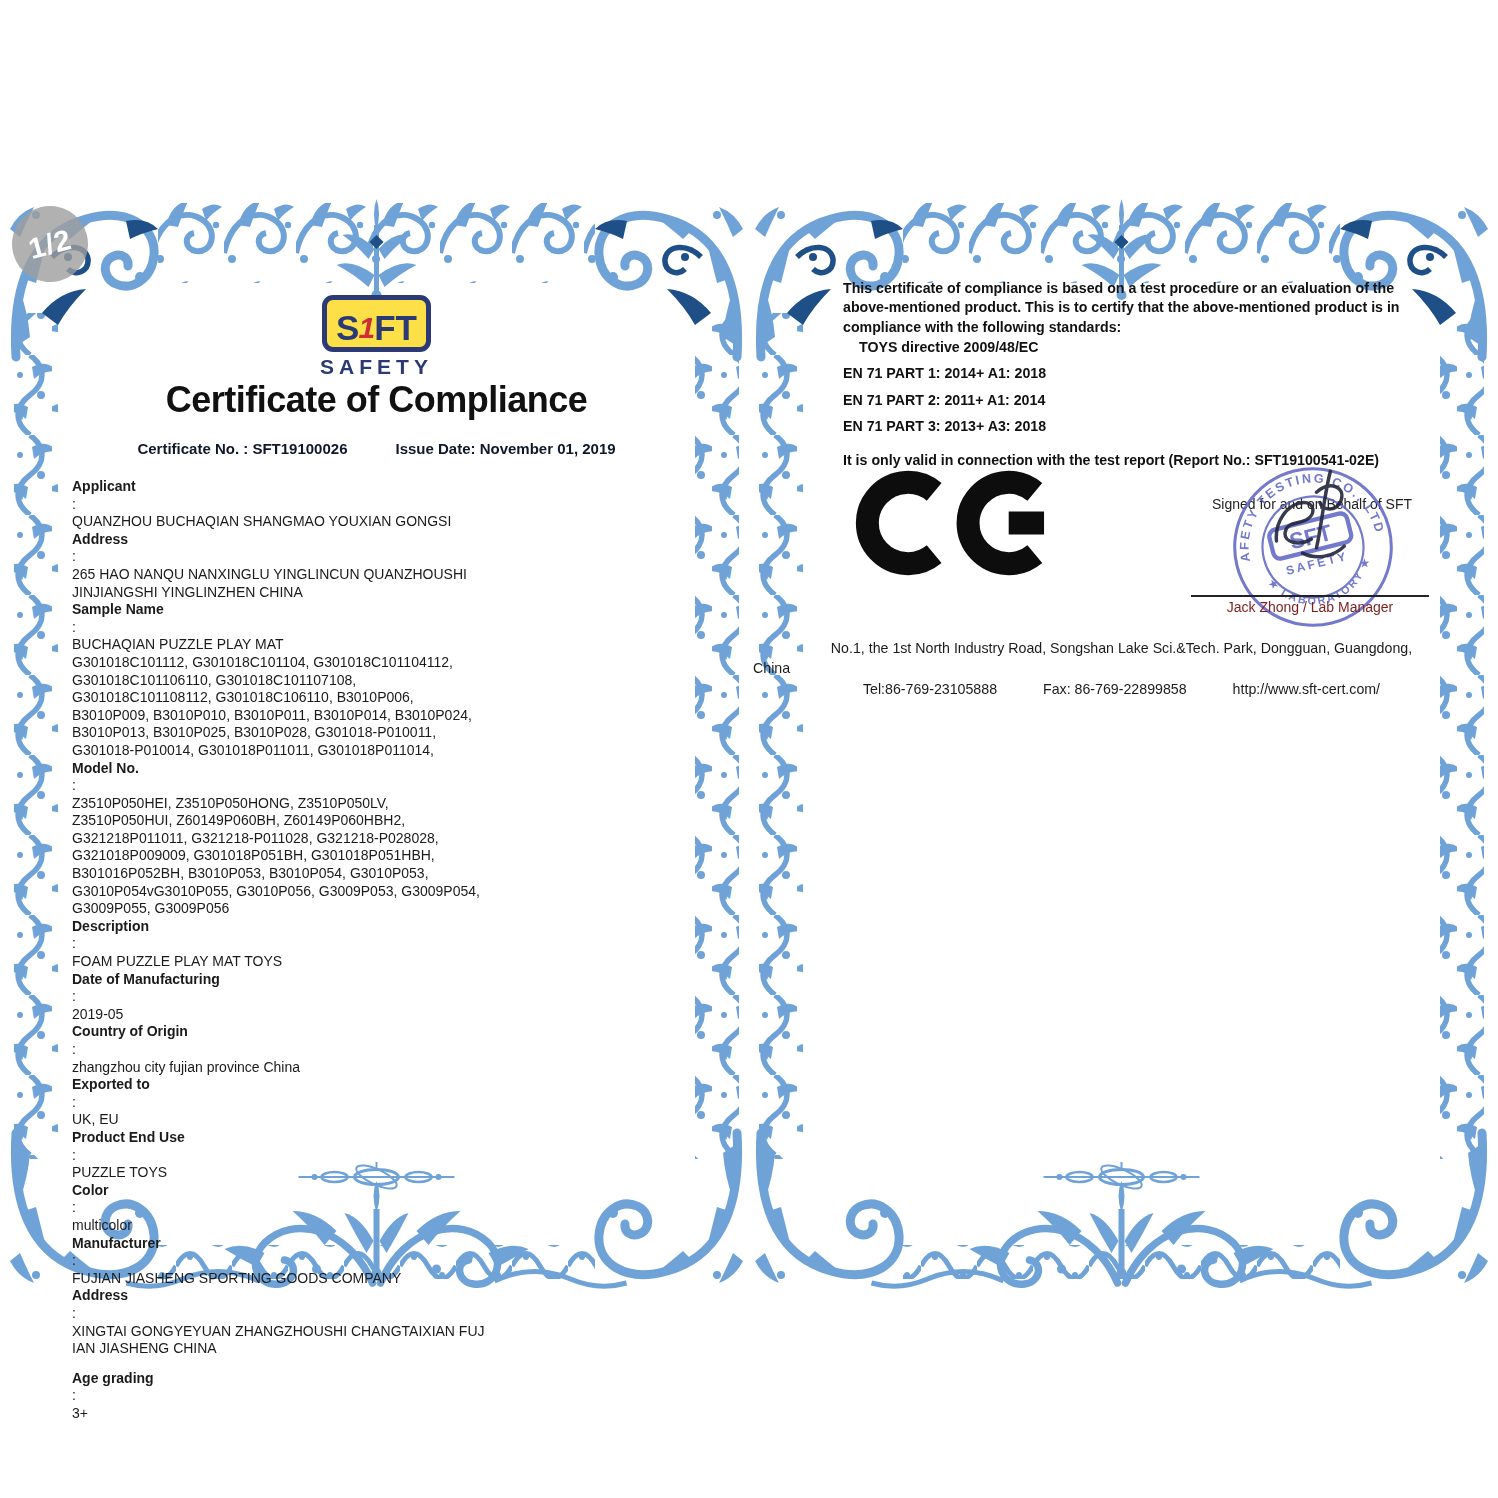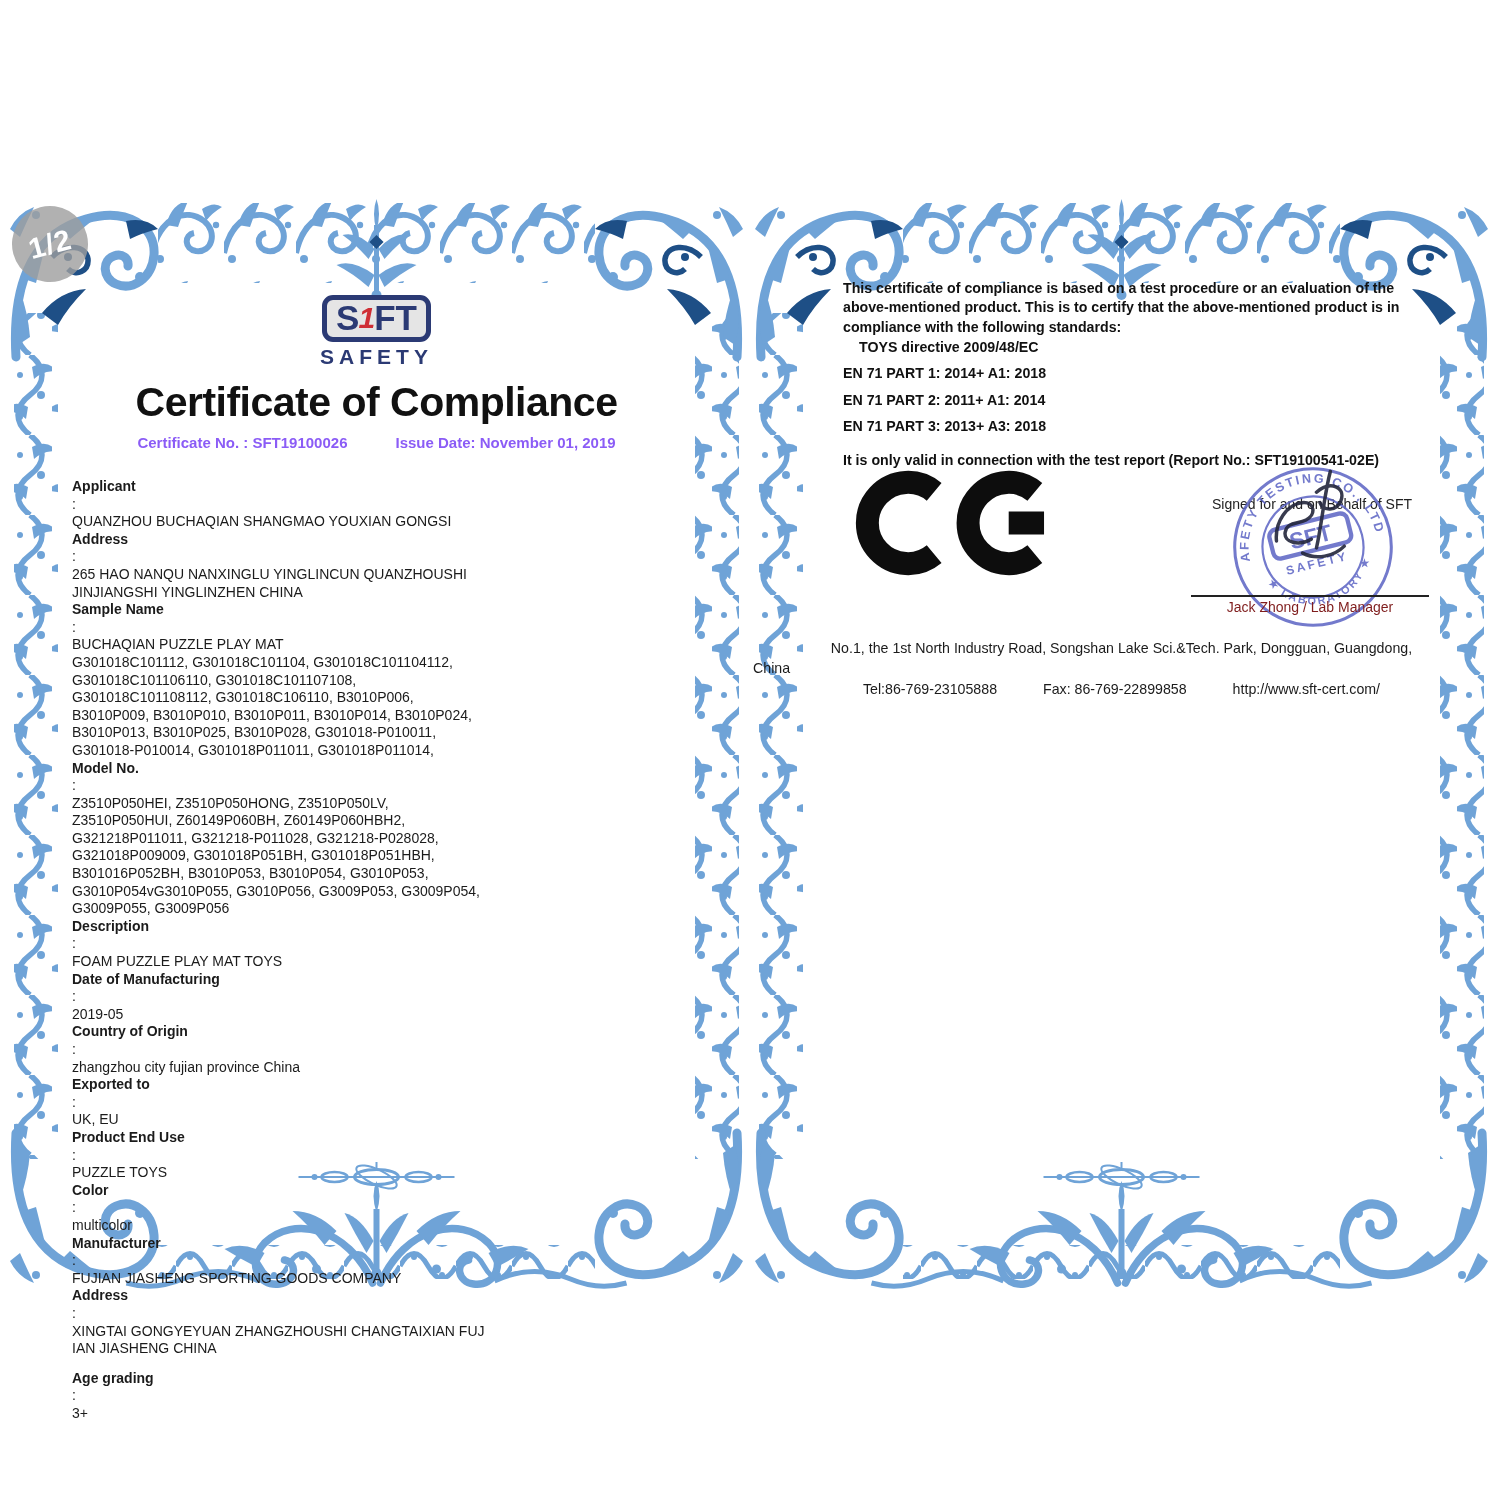--- a/index.html
+++ b/index.html
@@ -17,33 +17,33 @@
     border-radius:50%; background:rgba(158,158,158,0.8);
     display:flex; align-items:center; justify-content:center;
     color:#fff; font-size:29px; font-weight:bold; transform:rotate(-15deg);
     z-index:6; letter-spacing:1px;
   }
 
   
   .logo-block { position:absolute; left:0; width:100%; top:100px; text-align:center; }
   .logo-box {
     display:inline-block; border:5px solid #2b3a74; border-radius:11px;
-    padding:0 9px 2px 9px; line-height:1; background:#e5e5e5;
+    padding:10px 9px 2px 9px; line-height:1; background:#fde047;
   }
   .logo-s, .logo-ft { font-size:35px; font-weight:bold; color:#2b3a74; letter-spacing:0px; }
   .logo-one { font-size:30px; font-weight:bold; color:#cf2e35; position:relative; top:-2px; margin:0 -1px; font-style:italic; }
   .logo-sub { margin-top:3px; font-size:21px; font-weight:bold; color:#2b3a74; letter-spacing:5px; }
 
   .doc-title {
     position:absolute; left:0; width:100%; top:184px; text-align:center;
-    font-size:41px; font-weight:bold; color:#111; letter-spacing:-0.5px;
+    font-size:36px; font-weight:bold; color:#111; letter-spacing:-0.5px;
   }
   .cert-line {
-    position:absolute; left:0; width:100%; top:239px; display:flex;
-    justify-content:center; gap:48px; font-size:15px; font-weight:bold; color:#8b5cf6;
+    position:absolute; left:0; width:100%; top:245px; display:flex;
+    justify-content:center; gap:48px; font-size:15px; font-weight:bold; color:#0f172a;
   }
   .fields { position:absolute; left:64px; top:283px; width:636px; font-size:14px; line-height:17.6px; }
   .frow { display:flex; align-items:flex-start;flex-direction:column; }
   .flabel { width:172px; flex:none; font-weight:bold; }
   .fcolon { width:17px; flex:none; }
   .fvalue { flex:1; white-space:pre-line; }
   .frow.gap-top { margin-top:12px; }
 
   
   .std-block { position:absolute; left:90px; top:84px; width:592px; font-weight:bold; color:#111; }

